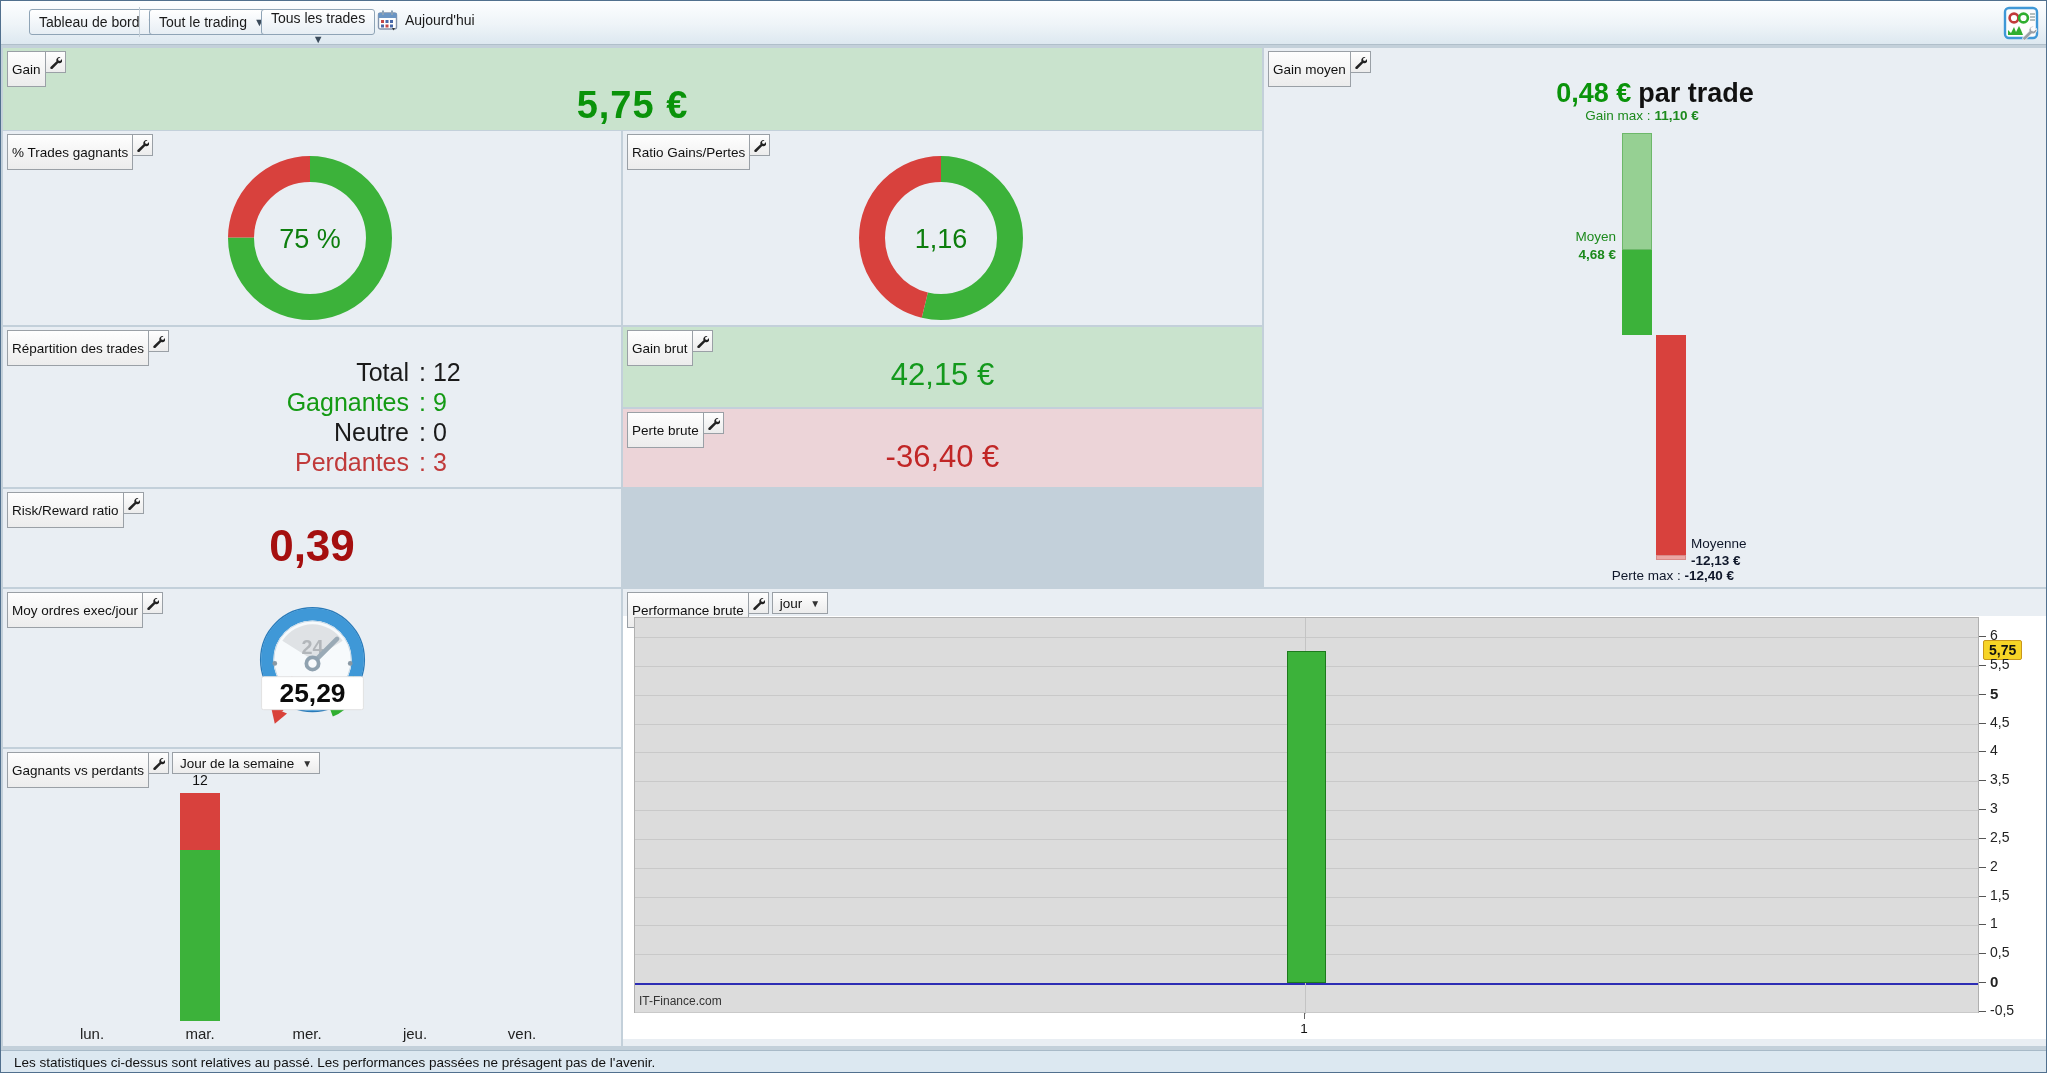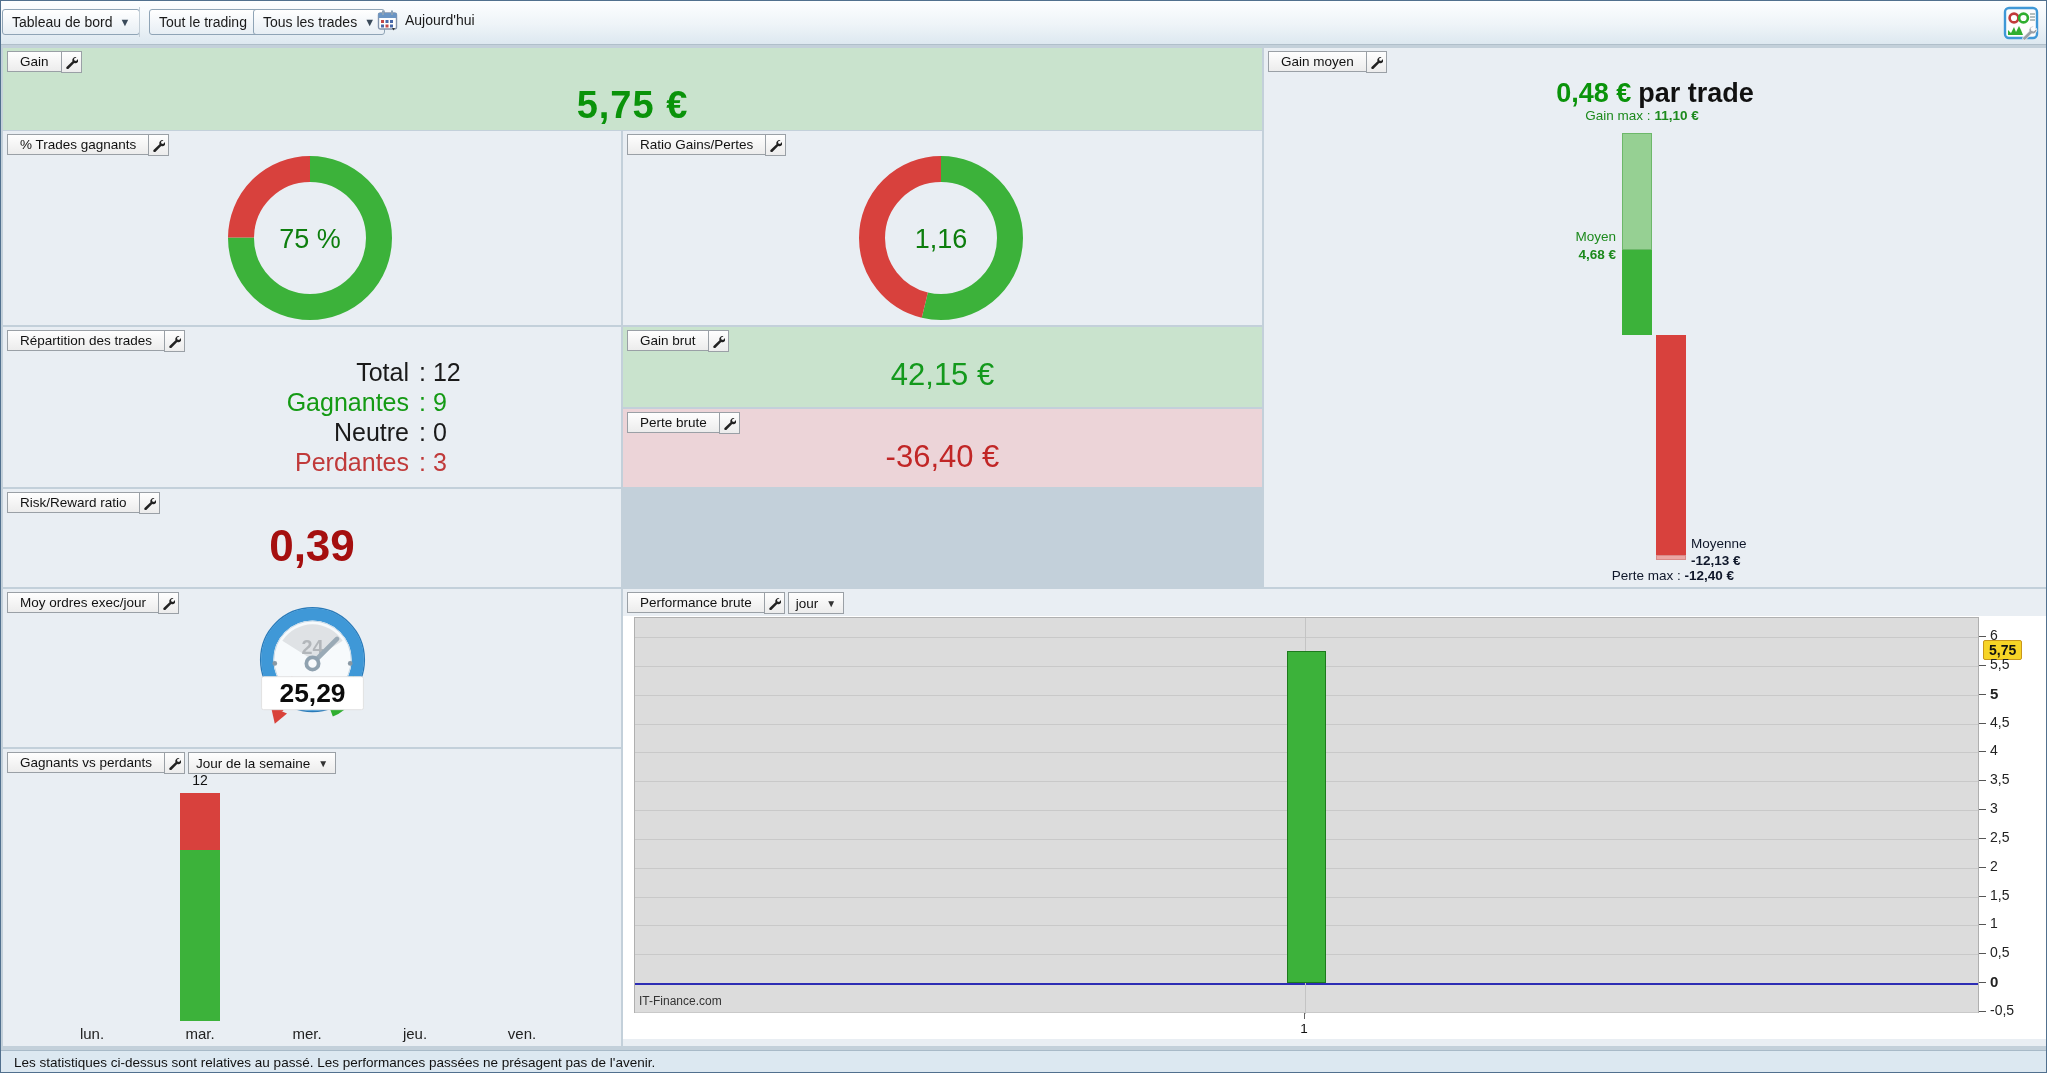--- a/index.html
+++ b/index.html
@@ -16,21 +16,21 @@
   .tbtn .caret{font-size:11px;color:#3a4a5a;}
   .tsep{position:absolute;top:6px;width:1px;height:30px;background:#c2cdd6;}
   .today{position:absolute;top:8px;display:inline-flex;align-items:center;gap:6px;font-size:14px;color:#1a1a1a;}
   #settings-icon{position:absolute;top:4px;right:9px;width:36px;height:36px;}
 
   
   .panel{position:absolute;background:#e9eef3;}
   .panel.green{background:#c9e3cd;}
   .panel.pink{background:#ecd4d8;}
   .lrow{position:absolute;left:4px;top:3px;display:flex;align-items:stretch;}
-  .lbox{display:inline-flex;align-items:center;height:21px;padding:0 12px;
+  .lbox{display:inline-flex;align-items:center;height:36px;padding:0 4px;
     background:linear-gradient(#fefefe,#ececec);border:1px solid #9aa0a6;font-size:13.5px;color:#111;white-space:nowrap;}
   .wbox{display:inline-flex;align-items:center;justify-content:center;height:22px;width:21px;
     background:linear-gradient(#fefefe,#ececec);border:1px solid #9aa0a6;margin-left:-1px;}
   .dd{display:inline-flex;align-items:center;gap:8px;height:22px;padding:0 7px;margin-left:3px;
     background:linear-gradient(#fefefe,#ececec);border:1px solid #9aa0a6;font-size:13.5px;color:#111;white-space:nowrap;}
   .dd .caret{font-size:10px;color:#333;}
 
   .big-green{position:absolute;width:100%;text-align:center;font-weight:bold;color:#0a930a;}
   #gain-value{top:36px;font-size:38px;letter-spacing:1px;}
   .donut-label{position:absolute;text-align:center;font-size:27px;color:#0d7e0d;}
@@ -80,30 +80,30 @@
   
   #footer{position:absolute;left:0;top:1049px;width:2047px;height:24px;background:#dce8f1;
     border-top:1px solid #a8bac8;font-size:13.5px;color:#111;line-height:23px;padding-left:13px;}
 </style>
 </head>
 <body>
 
 <div id="app">
 
   <div id="toolbar">
-    <div class="tbtn" style="left:1px;">
+    <div class="tbtn" style="left:28px;">
       <span>Tableau de bord</span>
       <span class="caret">▼</span>
     </div>
     <div class="tsep" style="left:138px;"></div>
     <div class="tbtn" style="left:148px;">
       <span>Tout le trading</span>
       <span class="caret">▼</span>
     </div>
-    <div class="tbtn" style="left:252px;">
+    <div class="tbtn" style="left:260px;flex-direction:column;">
       <span>Tous les trades</span>
       <span class="caret">▼</span>
     </div>
     <div class="today" style="left:376px;">
       <svg width="22" height="22" viewBox="0 0 22 22">
         <rect x="1.5" y="4" width="18" height="16" rx="2" fill="#fff" stroke="#8494ac" stroke-width="1.4"></rect>
         <rect x="1.5" y="4" width="18" height="5" fill="#6a95c4"></rect>
         <rect x="5" y="1.5" width="2" height="4.5" fill="#8aa2b8"></rect>
           <rect x="14" y="1.5" width="2" height="4.5" fill="#8aa2b8"></rect>
         <rect x="4" y="11" width="3" height="3" fill="#c34848"></rect>

